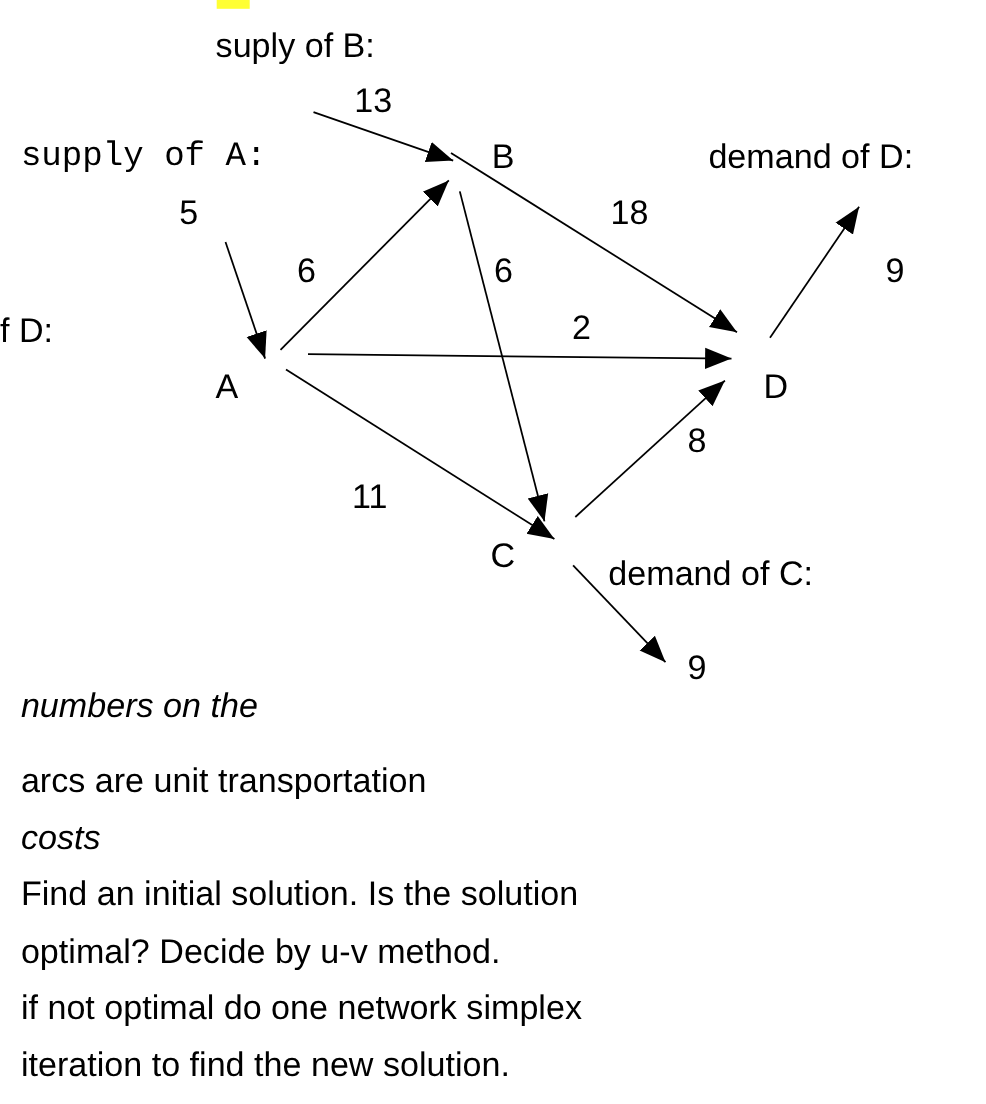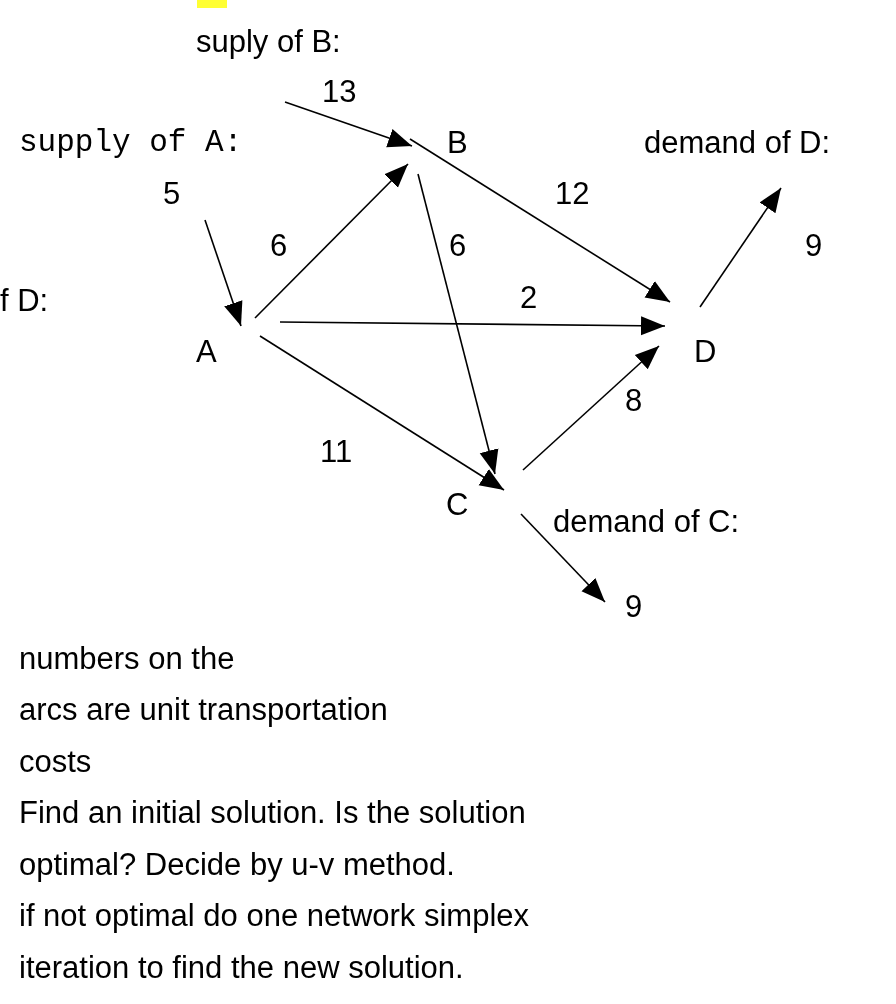--- a/index.html
+++ b/index.html
@@ -58,24 +58,24 @@
 <div class="lbl" style="left:625px; top:591px;">9</div>
 <div class="lbl" style="left:0px; top:285px;">f D:</div>
 
 <div class="lbl" style="left:447px; top:127px;">B</div>
 <div class="lbl" style="left:196px; top:336px;">A</div>
 <div class="lbl" style="left:694px; top:336px;">D</div>
 <div class="lbl" style="left:446px; top:489px;">C</div>
 
 <div class="lbl" style="left:270px; top:230px;">6</div>
 <div class="lbl" style="left:449px; top:230px;">6</div>
-<div class="lbl" style="left:555px; top:178px;">12</div>
+<div class="lbl" style="left:555px; top:178px;">18</div>
 <div class="lbl" style="left:520px; top:282px;">2</div>
 <div class="lbl" style="left:320px; top:436px;">11</div>
 <div class="lbl" style="left:625px; top:385px;">8</div>
 
-<div class="txt" style="top:643px;">numbers on the</div>
+<div class="txt" style="top:626px;font-style:italic;">numbers on the</div>
 <div class="txt" style="top:694px;">arcs are unit transportation</div>
-<div class="txt" style="top:746px;">costs</div>
+<div class="txt" style="top:746px;font-style:italic;">costs</div>
 <div class="txt" style="top:797px;">Find an initial solution. Is the solution</div>
 <div class="txt" style="top:849px;">optimal? Decide by u-v method.</div>
 <div class="txt" style="top:900px;">if not optimal do one network simplex</div>
 <div class="txt" style="top:952px;">iteration to find the new solution.</div>
 
 </body></html>

